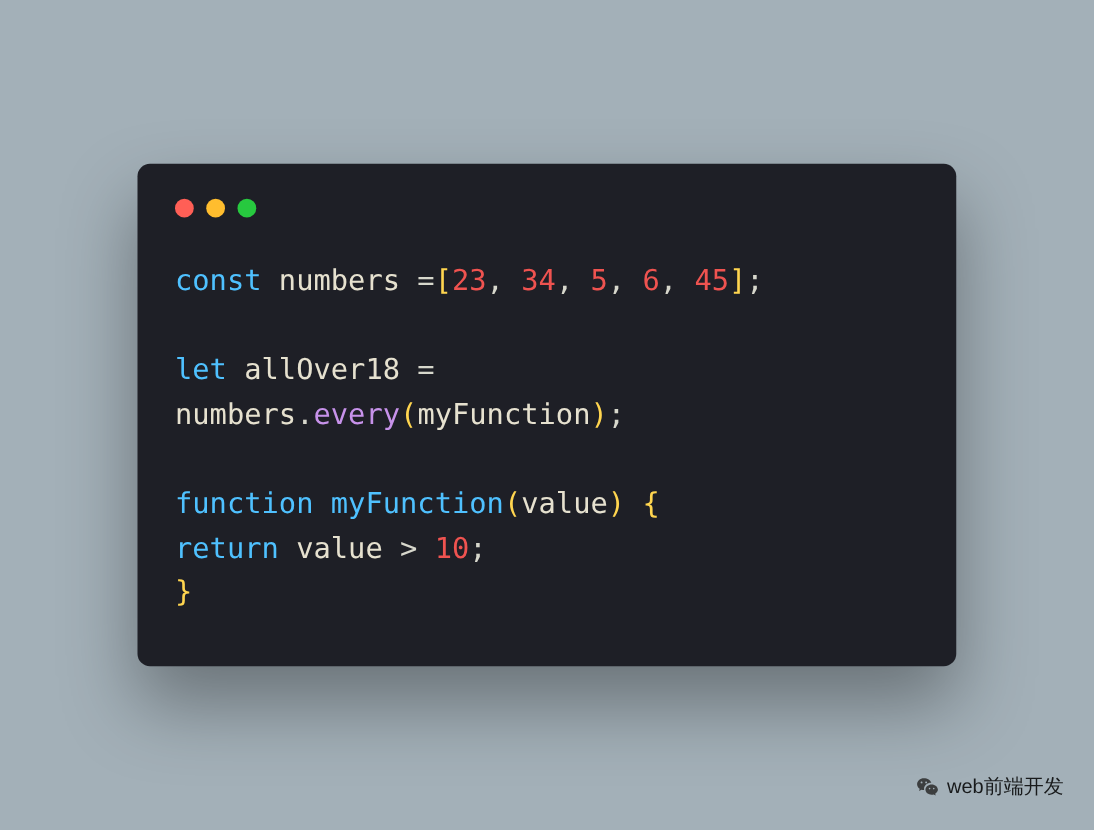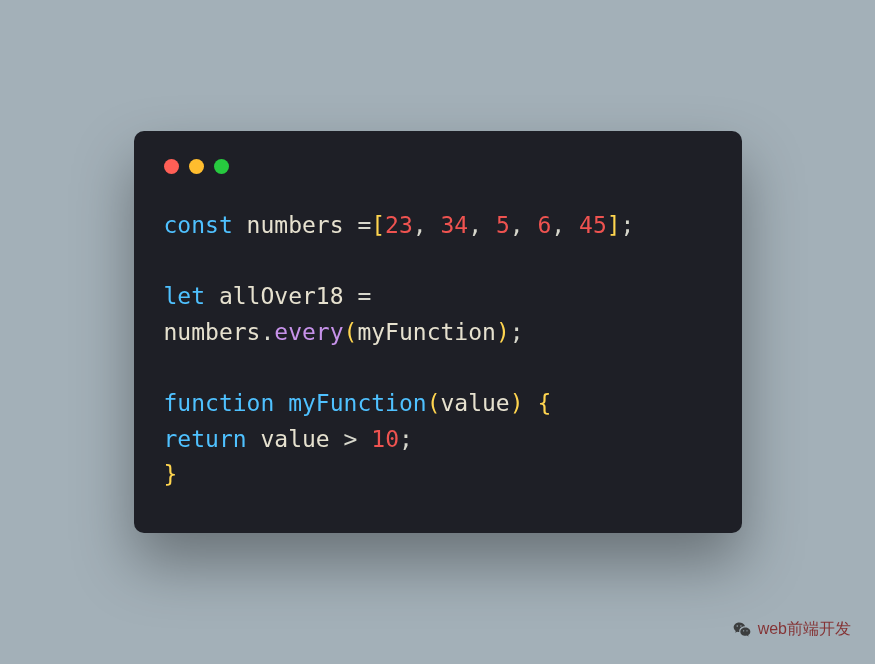--- a/index.html
+++ b/index.html
@@ -8,21 +8,21 @@
     height: 664px;
     background: #a3b0b8;
     display: flex;
     align-items: center;
     justify-content: center;
     font-family: "SF Mono", "Menlo", "Consolas", monospace;
     position: relative;
     overflow: hidden;
   }
   .window {
-    width: 608px;
+    width: 655px;
     background: #1e1f26;
     border-radius: 10px;
     box-shadow: 0 30px 60px rgba(0,0,0,0.35);
     padding: 24px 30px 40px 30px;
   }
   .traffic-lights {
     display: flex;
     gap: 10px;
     margin-bottom: 34px;
     margin-top: 4px;
@@ -49,21 +49,21 @@
   .br  { color: #ffd54f; }   
   .fn  { color: #4fc1ff; }   
 
   .watermark {
     position: absolute;
     right: 24px;
     bottom: 24px;
     display: flex;
     align-items: center;
     gap: 6px;
-    color: #7f1d1d;
+    color: #000000;
     font-family: -apple-system, "Helvetica Neue", Arial, sans-serif;
     font-size: 16px;
     opacity: 0.85;
   }
   .wm-icon {
     width: 20px;
     height: 20px;
     display: flex;
     align-items: center;
     justify-content: center;

